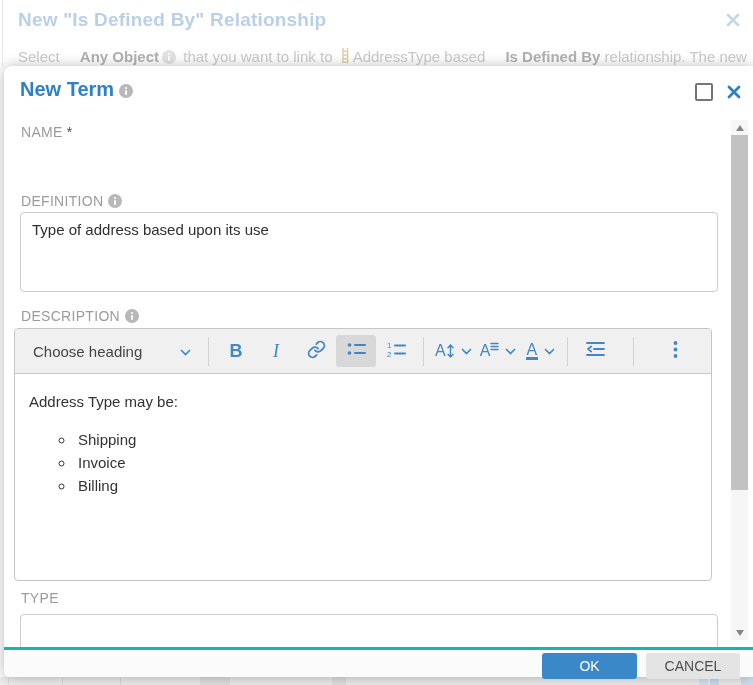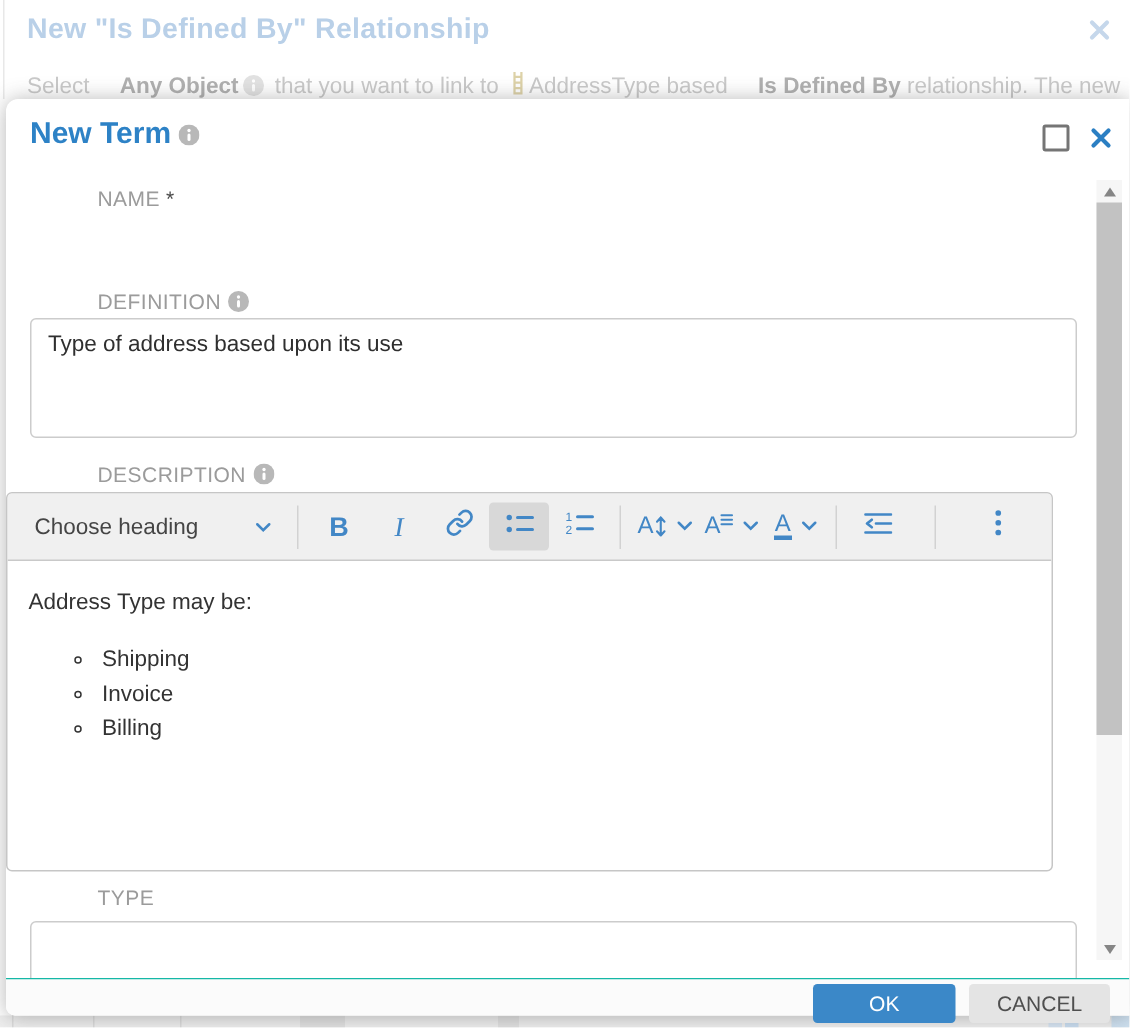--- a/index.html
+++ b/index.html
@@ -25,35 +25,35 @@
   .modal{
     position:absolute;left:4px;top:66px;width:749px;height:611px;
     background:#fff;border-radius:8px 0 0 6px;
     box-shadow:0 1px 14px rgba(70,70,70,.4);
   }
   .modal-title{position:absolute;left:16px;top:12px;font-size:20px;font-weight:bold;color:#2d82c6;}
   .header-right{position:absolute;right:12px;top:17px;display:flex;align-items:center;gap:10px;}
   .checkbox{width:14px;height:14px;border:2px solid #757575;border-radius:2px;background:#fff;cursor:pointer;}
   .mandatory-label{font-size:15px;color:#3f3f3f;}
   .modal-close{width:14px;height:14px;cursor:pointer;margin-left:4px;}
-  .field-label{position:absolute;left:17px;font-size:14px;color:#9b9b9b;letter-spacing:.3px;margin-left:44px;}
+  .field-label{position:absolute;left:17px;font-size:14px;color:#9b9b9b;letter-spacing:.3px;}
   .required{color:#4a4a4a;margin-left:4px;font-size:14px;}
   .txt-input{
     position:absolute;left:16px;width:698px;box-sizing:border-box;
     border:1px solid #ccc;border-radius:4px;font-size:15px;color:#2f2f2f;
     padding:0 11px;background:#fff;font-family:"Liberation Sans",sans-serif;outline:none;
   }
   .def-box{
     position:absolute;left:16px;width:698px;height:80px;box-sizing:border-box;
     border:1px solid #ccc;border-radius:4px;font-size:15px;color:#2f2f2f;
     padding:8px 11px;background:#fff;
   }
   
   .editor{
-    position:absolute;left:0;top:262px;width:698px;height:253px;box-sizing:border-box;
+    position:absolute;left:10px;top:262px;width:698px;height:253px;box-sizing:border-box;
     border:1px solid #c6c6c6;border-radius:4px;overflow:hidden;background:#fff;
   }
   .toolbar{
     height:44px;background:#f0f0f0;border-bottom:1px solid #c9c9c9;
     display:flex;align-items:center;padding:0 8px;
   }
   .tb-btn{
     height:32px;min-width:32px;display:flex;align-items:center;justify-content:center;
     border-radius:3px;color:#4287c6;cursor:pointer;padding:0 4px;
   }
@@ -65,22 +65,22 @@
   .i-glyph{font-family:"Liberation Serif",serif;font-style:italic;font-size:18px;color:#4287c6;}
   .a-glyph{font-size:16px;color:#4287c6;}
   .color-a{font-size:16px;color:#4287c6;border-bottom:3px solid #4287c6;line-height:15px;display:inline-block;padding:0 1px;}
   .chev{margin-left:6px;}
   .editor-content{height:208px;padding:10px 12px;font-size:15px;color:#333;box-sizing:border-box;cursor:text;}
   .editor-content p{margin:9px 0 21px 2px;}
   .editor-content ul{list-style:circle;margin:0;padding-left:48px;}
   .editor-content li{margin-bottom:6px;padding-left:3px;}
   
   .modal-footer{
-    position:absolute;left:0;right:0;bottom:0;height:25px;background:#fbfbfb;
-    border-top:1px solid #14b8a6;border-radius:0 0 0 6px;
+    position:absolute;left:0;right:0;bottom:0;height:30px;background:#fbfbfb;
+    border-top:3px solid #14b8a6;border-radius:0 0 0 6px;
     display:flex;justify-content:flex-end;align-items:flex-start;gap:9px;
     padding:3px 13px 0 3px;box-sizing:border-box;z-index:5;
   }
   .btn{height:26px;border:none;border-radius:3px;font-size:14px;cursor:pointer;
     font-family:"Liberation Sans",sans-serif;}
   .btn-ok{width:95px;background:#3b88c8;color:#fff;}
   .btn-cancel{width:94px;background:#e4e4e4;color:#4f4f4f;}
   
   .scrollbar{position:absolute;top:54px;width:17px;height:520px;left:727px;background:#f6f6f6;z-index:4;}
   .sb-arrow{position:absolute;left:0;width:17px;height:15px;display:flex;align-items:center;justify-content:center;cursor:pointer;}

